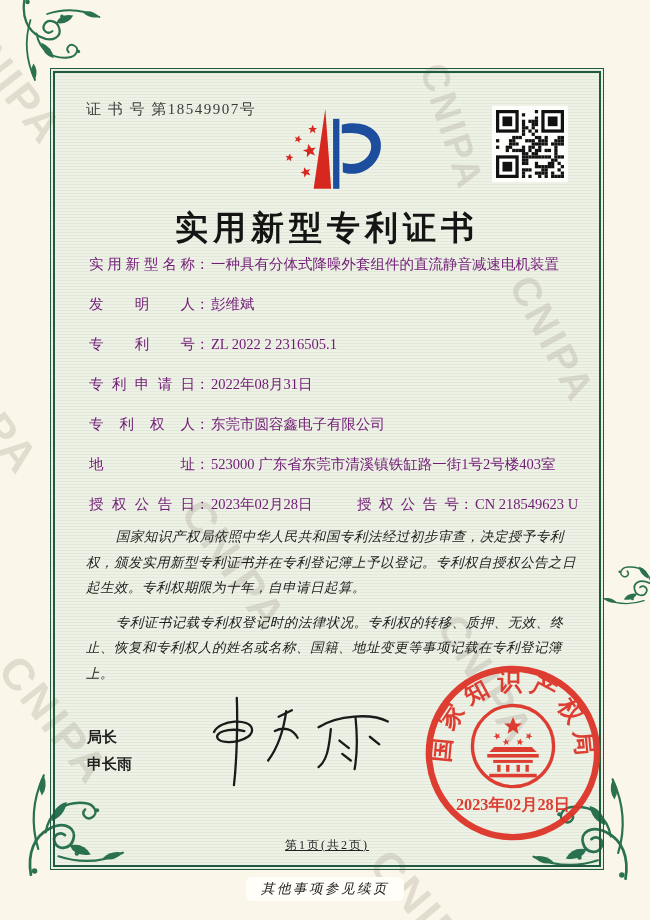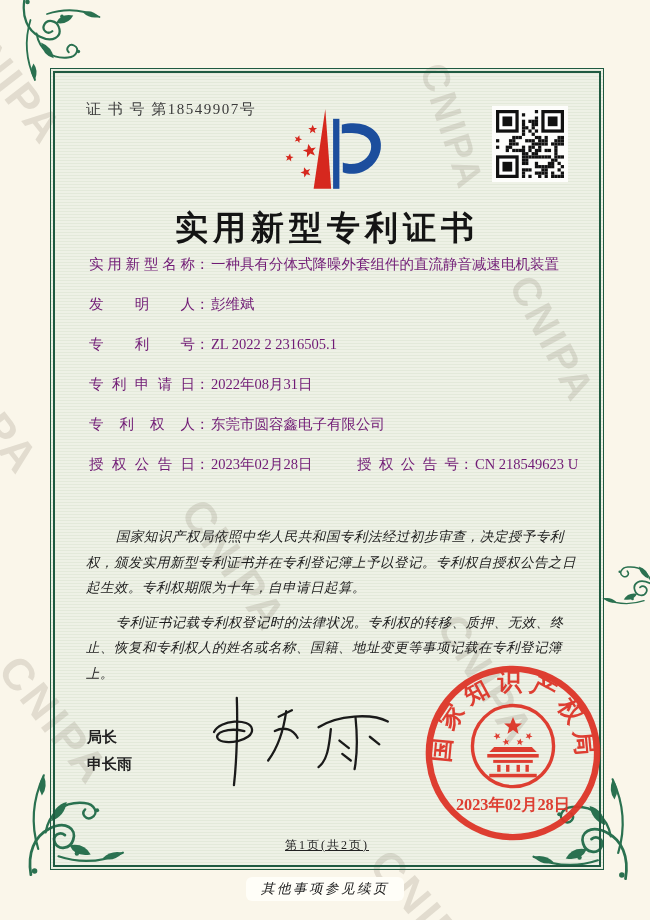--- a/index.html
+++ b/index.html
@@ -287,20 +287,23 @@
       </div>
       <div class="field-row">
         <span class="flabel">专利号</span><span class="fsep">：</span><span class="fvalue">ZL 2022 2 2316505.1</span>
       </div>
       <div class="field-row">
         <span class="flabel">专利申请日</span><span class="fsep">：</span><span class="fvalue">2022年08月31日</span>
       </div>
       <div class="field-row">
         <span class="flabel">专利权人</span><span class="fsep">：</span><span class="fvalue">东莞市圆容鑫电子有限公司</span>
       </div>
+      <div class="field-row">
+        <span class="flabel">地址</span><span class="fsep">：</span><span class="fvalue">523000 广东省东莞市清溪镇铁缸路一街1号2号楼403室</span>
+      </div>
       <div class="grant-row">
         <div class="grant-left">
           <span class="flabel">授权公告日</span><span class="fsep">：</span><span class="fvalue">2023年02月28日</span>
         </div>
         <div class="grant-right">
           <span class="flabel">授权公告号</span><span class="fsep">：</span><span class="fvalue">CN 218549623 U</span>
         </div>
       </div>
     </div>
 

